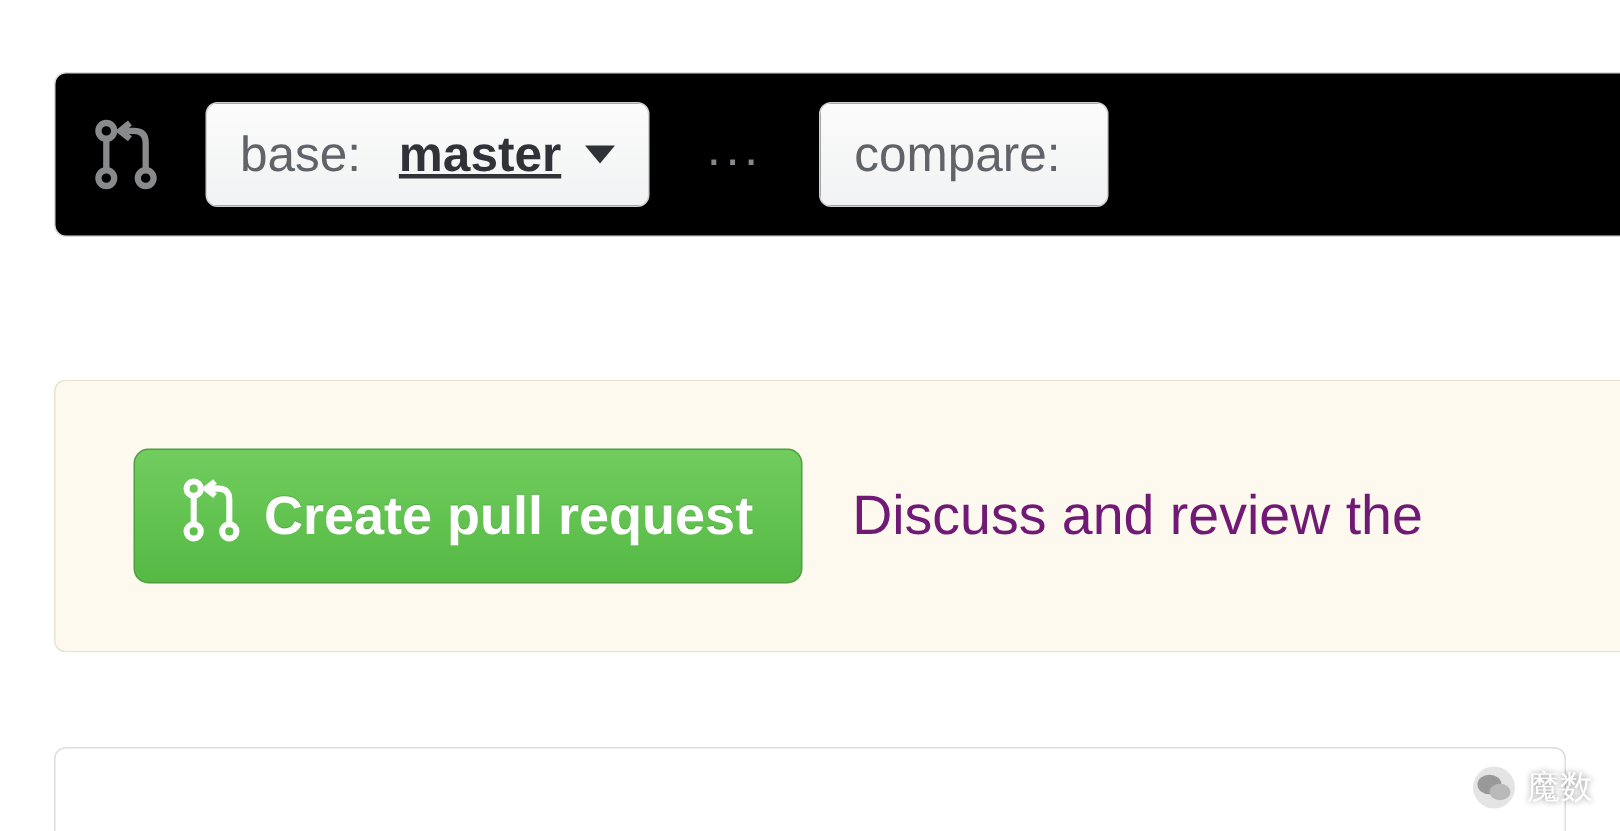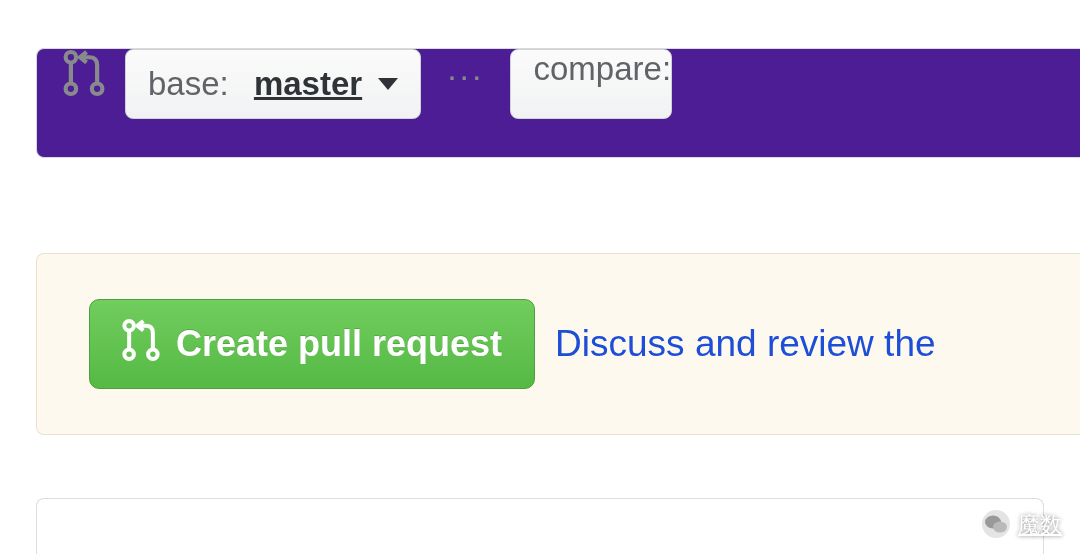--- a/index.html
+++ b/index.html
@@ -10,28 +10,28 @@
       height: 554px;
       overflow: hidden;
       position: relative;
     }
     .compare-bar {
       position: absolute;
       top: 48px;
       left: 36px;
       right: 0;
       height: 110px;
-      background: #4c1d95;
+      background: #000000;
       border: 1px solid #d9dadb;
       border-right: none;
       border-radius: 8px 0 0 8px;
       display: flex;
-      align-items: flex-start;
+      align-items: center;
       padding: 0 20px;
-      gap: 20px;
+      gap: 32px;
     }
     .compare-icon {
       color: #888a8c;
       display: flex;
       align-items: center;
       margin-left: 6px;
     }
     .compare-icon svg { width: 42px; height: 48px; }
     .branch-select {
       background: linear-gradient(#fbfbfb, #f1f2f3);
@@ -53,80 +53,79 @@
       border-right: 10px solid transparent;
       border-top: 12px solid #2f3337;
       margin-left: 8px;
     }
     .ellipsis {
       color: #86898c;
       font-size: 34px;
       letter-spacing: 3px;
       padding: 0 6px 8px;
     }
-    .branch-select.compare { padding-right: 0; flex-direction: column; }
+    .branch-select.compare { padding-right: 14px; }
     .action-panel {
       position: absolute;
       top: 253px;
       left: 36px;
       right: 0;
       height: 182px;
       background: #fdf9ee;
       border: 1px solid #e8e3cf;
       border-right: none;
       border-radius: 8px 0 0 8px;
       display: flex;
       align-items: center;
       padding: 0 52px;
-      gap: 20px;
+      gap: 33px;
     }
     .btn-primary {
       background: linear-gradient(#71cd5e, #55b944);
       border: 1px solid #4f9e40;
       border-radius: 10px;
       height: 90px;
       display: flex;
       align-items: center;
       padding: 0 32px;
       cursor: pointer;
       color: #ffffff;
       font-size: 36px;
       font-weight: 700;
       text-shadow: 0 -1px 0 rgba(0,0,0,0.15);
       gap: 16px;
     }
     .btn-primary svg { width: 38px; height: 44px; }
     .action-desc {
-      color: #1d4ed8;
+      color: #701a75;
       font-size: 37px;
       white-space: nowrap;
     }
     .stub-box {
       position: absolute;
       top: 498px;
       left: 36px;
       right: 36px;
       height: 56px;
       background: #ffffff;
       border: 1px solid #dcddde;
       border-bottom: none;
       border-radius: 8px 8px 0 0;
     }
     .watermark {
       position: absolute;
       right: 18px;
       bottom: 14px;
       display: flex;
-      align-items: flex-start;
+      align-items: center;
       gap: 8px;
       color: #ffffff;
       font-size: 22px;
       text-shadow: 0 0 4px rgba(0,0,0,0.5);
       opacity: 0.9;
-      text-decoration: underline;
     }
     .watermark-icon {
       width: 28px; height: 28px;
       border-radius: 50%;
       background: #e2e2e2;
       display: flex;
       align-items: center;
       justify-content: center;
     }
     .watermark-icon svg { width: 24px; height: 20px; }

